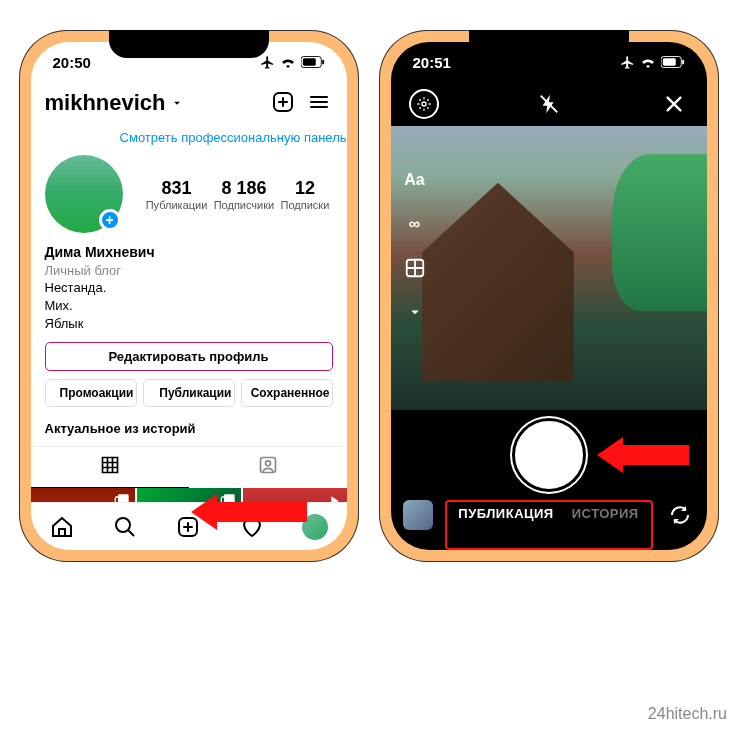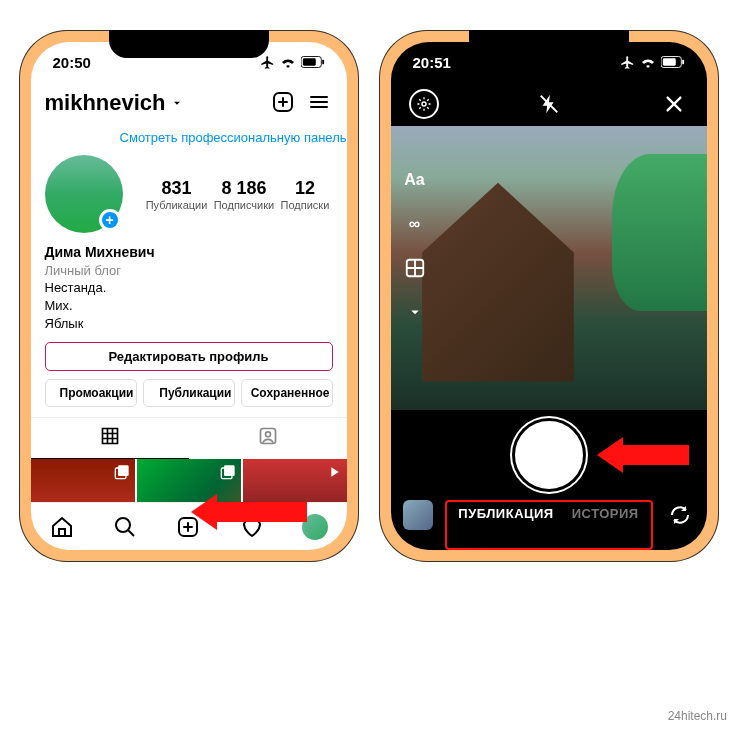--- a/index.html
+++ b/index.html
@@ -79,21 +79,21 @@
   .modes { flex: 1; display: flex; justify-content: center; gap: 18px; font-size: 13px; font-weight: 700; letter-spacing: .5px; border: 2px solid #f11; border-radius: 4px; padding: 4px 8px; }
   .modes .m { color: #777; }
   .modes .m.active { color: #fff; }
   .flip { width: 30px; height: 30px; display: flex; align-items: center; justify-content: center; color: #fff; }
 
   
   .arrow { position: absolute; display: flex; align-items: center; z-index: 40; }
   .arrow .stem { height: 20px; background: #f11; }
   .arrow .head { width: 0; height: 0; border-top: 18px solid transparent; border-bottom: 18px solid transparent; border-right: 26px solid #f11; }
 
-  .watermark { position: absolute; right: 10px; bottom: 8px; font-size: 12px; color: #888; }
+  .watermark { position: absolute; right: 10px; bottom: 8px; font-size: 16px; color: #888; }
 </style>
 </head>
 <body>
 
 <div class="wrap">
 
   <div class="phone">
     <div class="notch"></div>
     <div class="screen">
       <div class="profile">
@@ -166,20 +166,21 @@
 
         <div class="btnrow">
           <button class="editbtn">Редактировать профиль</button>
         </div>
         <div class="btns3">
           <div class="b">Промоакции</div>
           <div class="b">Публикации</div>
           <div class="b">Сохраненное</div>
         </div>
 
+        <div class="highlights">Актуальное из историй</div>
 
         <div class="tabs">
           <div class="t active">
             <svg width="20" height="20" viewBox="0 0 24 24">
                 <path fill="none" stroke="#000" stroke-width="2" d="M3 3h18v18H3zM9 3v18M15 3v18M3 9h18M3 15h18"></path>
               </svg>
           </div>
           <div class="t">
             <svg width="20" height="20" viewBox="0 0 24 24">
                 <rect x="3" y="3" width="18" height="18" rx="3" fill="none" stroke="#888" stroke-width="2"></rect>

